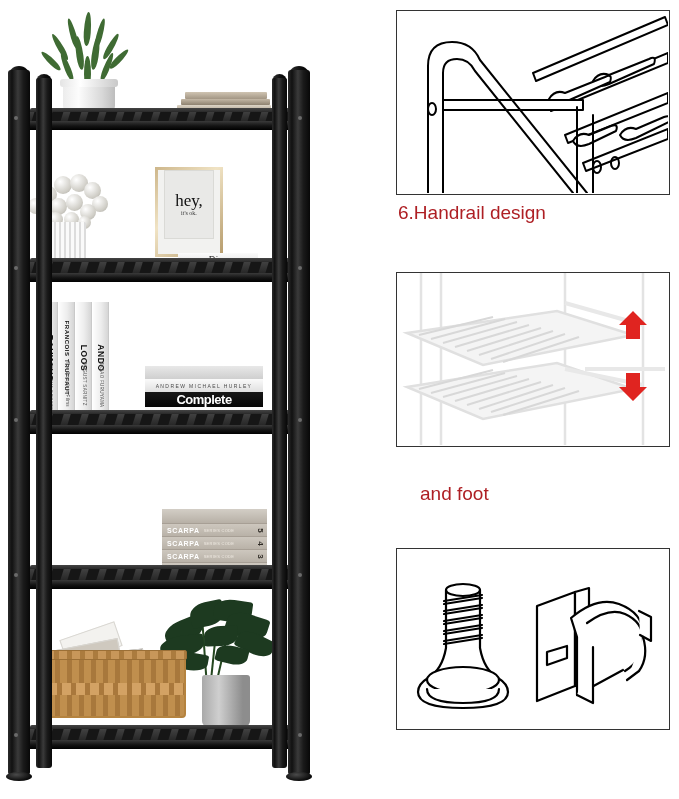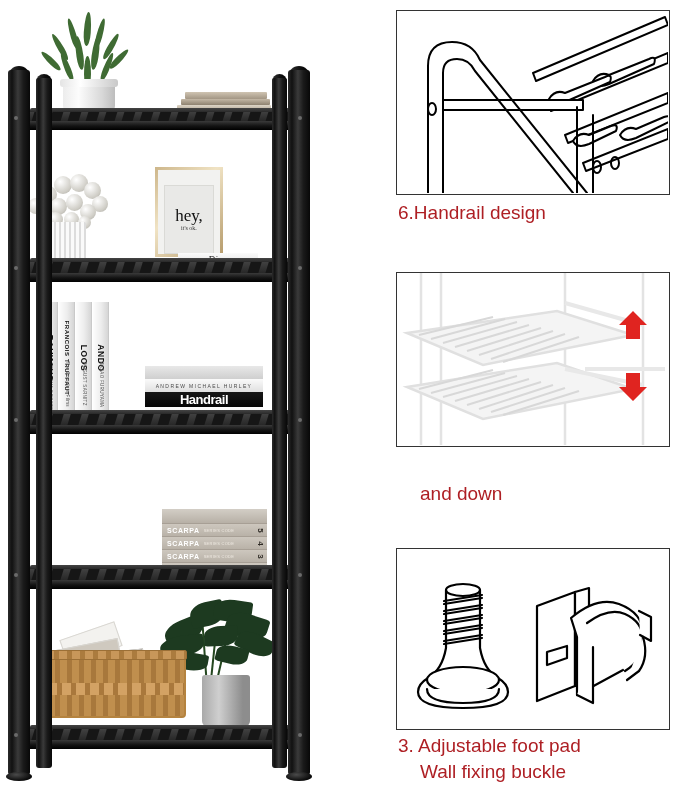--- a/index.html
+++ b/index.html
@@ -81,21 +81,21 @@
     background:repeating-linear-gradient(to right,#fafafa 0 3px,#dcdcdc 3px 5px);
     border-radius:2px 2px 4px 4px;}
   .flowers{position:absolute;left:26px;top:172px;width:82px;height:56px;}
   .flowers span{position:absolute;border-radius:50%;
     background:radial-gradient(circle at 35% 32%,#fff,#cfcdc6 65%,#a8a69e);}
 
   
   .frame{position:absolute;left:155px;top:167px;width:68px;height:90px;
     background:linear-gradient(135deg,#cdb68a,#f0e3c4 40%,#b59a6a);
     padding:3px;box-sizing:border-box;}
-  .frame .mat{width:100%;height:100%;background:#f2f2f0;display:flex;align-items:flex-end;justify-content:center;}
+  .frame .mat{width:100%;height:100%;background:#f2f2f0;display:flex;align-items:flex-start;justify-content:center;}
   .frame .inner{width:78%;height:80%;background:#e9e9e7;border:1px solid #dadad6;
     display:flex;flex-direction:column;align-items:center;justify-content:center;}
   .frame .hey{font-family:"Liberation Serif",serif;font-size:17px;color:#111;line-height:.9;}
   .frame .itsok{font-family:"Liberation Serif",serif;font-size:6px;color:#333;margin-top:1px;}
 
   
   .diorbook{position:absolute;left:178px;top:253px;width:80px;height:11px;
     background:linear-gradient(to bottom,#fbfbfb,#e3e3e3);
     display:flex;align-items:center;justify-content:center;}
   .diorbook span{font-family:"Liberation Serif",serif;font-size:9px;color:#151515;letter-spacing:.5px;}
@@ -299,21 +299,21 @@
         <u>MASAO FURUYAMA</u>
       </div>
     </div>
 
     <div class="item stack">
       <div class="bk bkA"></div>
       <div class="bk bkB">
         <span>ANDREW MICHAEL HURLEY</span>
       </div>
       <div class="bk bkC">
-        <span>Handrail</span>
+        <span>Complete</span>
       </div>
       <div class="bk bkD">
         <span>What you need to land a book deal</span>
       </div>
     </div>
 
     <div class="shelf sh3">
       <div class="backrail"></div>
       <div class="deck">
         <div class="slat" style="left:2px"></div>
@@ -529,21 +529,21 @@
         </g>
 
         <g fill="#E02420">
           <path d="M222 52 L236 38 L250 52 L243 52 L243 66 L229 66 L229 52 Z"></path>
         </g>
         <g fill="#E02420">
           <path d="M222 114 L236 128 L250 114 L243 114 L243 100 L229 100 L229 114 Z"></path>
         </g>
       </svg>
     </div>
-    <div class="caption c2"><br><span class="indent">and down</span></div>
+    <div class="caption c2"><br><span class="indent">and foot</span></div>
 
     <div class="panel p3">
       <svg width="271" height="179" viewBox="0 0 271 179">
         <g fill="#fff" stroke="#000" stroke-width="2.2" stroke-linejoin="round" stroke-linecap="round">
 
           <ellipse cx="66" cy="41" rx="17" ry="6"></ellipse>
           <path d="M49 41 L49 99 M83 41 L83 99"></path>
 
           <path d="M47 52 L85 46 M47 62 L85 56 M47 72 L85 66 M47 82 L85 76 M47 92 L85 86"></path>
           <path d="M47 55 L85 49 M47 65 L85 59 M47 75 L85 69 M47 85 L85 79 M47 95 L85 89"></path>
@@ -562,16 +562,15 @@
           <path d="M174 69 q26 -22 48 -14 q24 9 24 30 q0 24 -20 36 L180 146 L180 88 Z"></path>
           <path d="M190 74 q22 -16 38 -9 q18 8 18 26 q0 20 -18 31"></path>
 
           <path d="M242 62 L254 68 L254 92 L243 86"></path>
           <path d="M246 88 q6 20 -4 34 L230 131"></path>
 
           <path d="M180 146 L196 154 L196 98"></path>
         </g>
       </svg>
     </div>
-    <div class="caption c3"><span>3. Adjustable foot pad</span><br><span class="indent">Wall fixing buckle</span></div>
 
   </div>
 </div>
 
 </body></html>

